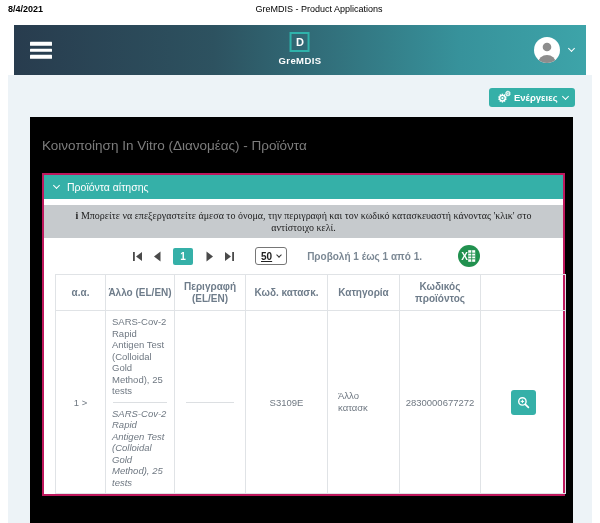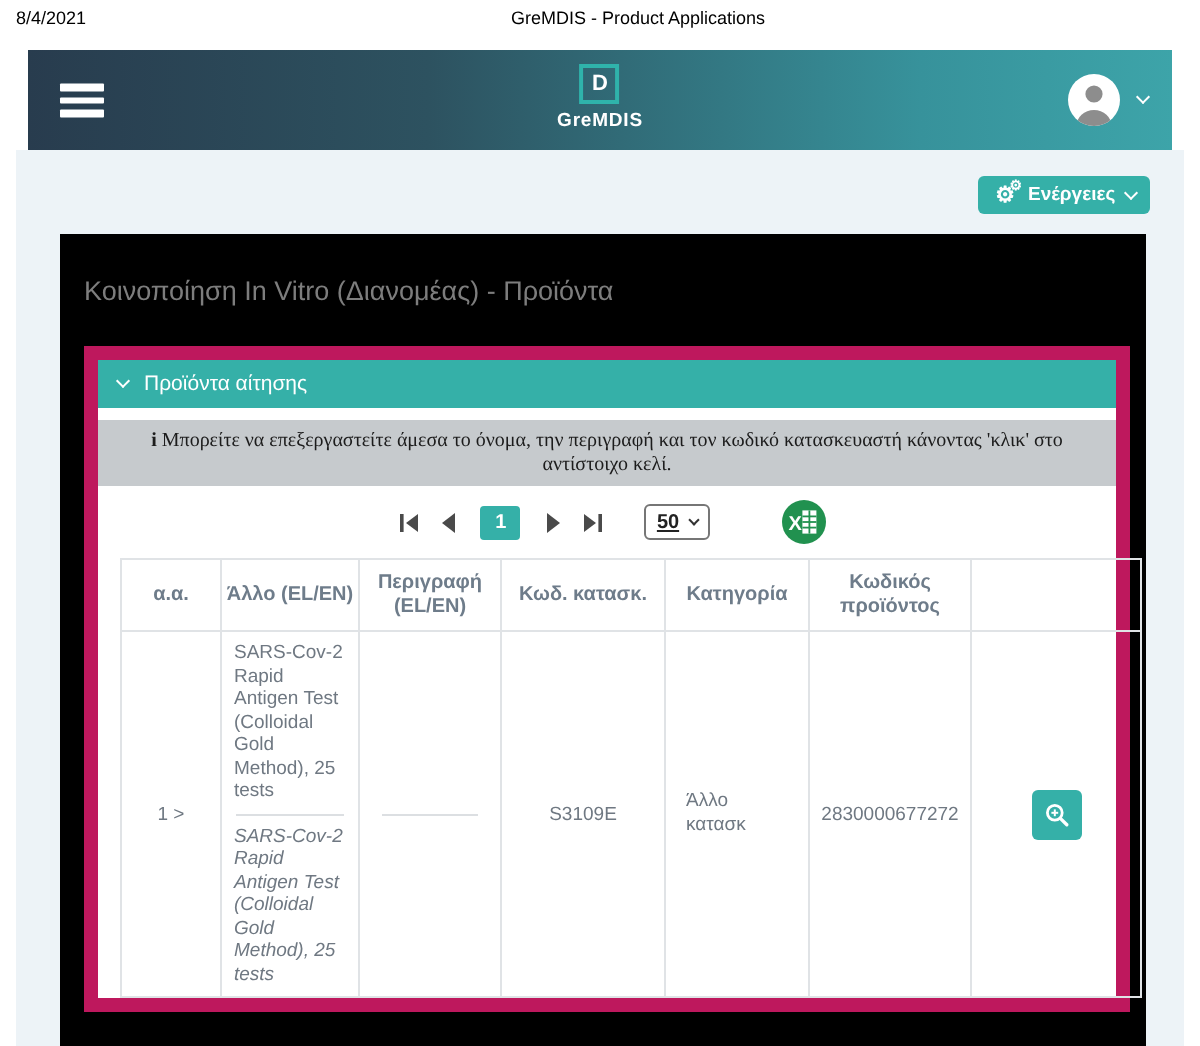--- a/index.html
+++ b/index.html
@@ -1,21 +1,21 @@
 <!DOCTYPE html>
 <html><head>
 <meta charset="utf-8">
 <style>
   * { margin:0; padding:0; box-sizing:border-box; }
   html,body { width:600px; height:523px; background:#fff; overflow:hidden; }
   body { font-family:"Liberation Sans", sans-serif; position:relative; }
   .page { position:relative; width:600px; height:523px; background:#fff; }
 
   
-  .print-date { position:absolute; left:8px; top:4px; font-size:9px; color:#000; }
+  .print-date { position:absolute; left:8px; top:4px; font-size:9px; color:#000;font-weight:bold; }
   .print-title { position:absolute; left:0; top:4px; width:100%; text-align:center; font-size:9px; color:#000;padding-left:38px; }
 
   
   .app-bg { position:absolute; left:8px; top:75px; width:584px; height:448px; background:#edf3f7; }
 
   
   .navbar { position:absolute; left:14px; top:25px; width:572px; height:50px;
             background:linear-gradient(90deg,#283c4e 0%, #2d5260 35%, #37929b 78%, #3da4a9 100%); }
   .hamburger { position:absolute; left:16px; top:50%; transform:translateY(-50%); cursor:pointer; }
   .hamburger .bar { width:22px; height:3.5px; background:#fff; margin:3px 0; border-radius:0.5px; }
@@ -32,21 +32,21 @@
                  font-size:9.5px; display:flex; align-items:center; gap:5px; padding:0 7px; cursor:pointer;
                  font-family:"Liberation Sans", sans-serif; }
   .cogs { position:relative; width:13px; height:12px; font-size:11px; line-height:12px; color:#fff; }
   .cogs .cog2 { position:absolute; right:-2px; top:-4px; font-size:7px; }
 
   
   .card { position:absolute; left:30px; top:117px; width:543px; height:456px; background:#000000; }
   .page-title { margin:21px 0 0 12px; font-size:13.5px; color:#7d7d7d; height:17px; }
 
   
-  .panel { margin:18px 8px 0 12px; width:523px; border:7px solid #be185d; background:#fff; }
+  .panel { margin:18px 8px 0 12px; width:523px; border:2px solid #be185d; background:#fff; }
   .panel-header { height:24px; background:#35b0a8; display:flex; align-items:center; padding-left:10px; gap:8px; cursor:pointer; }
   .panel-header .chev { border-color:#fff; }
   .panel-title { color:#fff; font-size:10.5px; }
 
   .info-bar { margin-top:6px; background:#c6cacd; text-align:center; padding:5px 18px;
               font-family:"Liberation Serif", serif; font-size:10px; line-height:11.5px; color:#1c1c1c; }
   .info-bar b { font-weight:bold; }
 
   .pagi { height:36px; display:flex; align-items:center; justify-content:center; }
   .pg-ic { width:12px; height:12px; display:flex; align-items:center; justify-content:center; cursor:pointer; margin:0 4px; }
@@ -152,20 +152,21 @@
         <span class="pg-ic">
           <svg width="11" height="11" viewBox="0 0 11 11">
             <polygon points="1,1 7,5.5 1,10" fill="#4a4a4a"></polygon>
             <rect x="8.2" y="1" width="1.8" height="9" fill="#4a4a4a"></rect>
           </svg>
         </span>
         <span class="size-select">
           <span>50</span>
           <span class="chev"></span>
         </span>
+        <span class="pagi-summary">Προβολή 1 έως 1 από 1.</span>
         <button class="excel-btn">
           <svg width="22" height="22" viewBox="0 0 22 22">
             <circle cx="11" cy="11" r="11" fill="#21914f"></circle>
             <rect x="10.2" y="5.2" width="7" height="11.6" fill="#fff"></rect>
             <line x1="10.2" y1="8.2" x2="17.2" y2="8.2" stroke="#21914f" stroke-width="0.9"></line>
             <line x1="10.2" y1="11" x2="17.2" y2="11" stroke="#21914f" stroke-width="0.9"></line>
             <line x1="10.2" y1="13.8" x2="17.2" y2="13.8" stroke="#21914f" stroke-width="0.9"></line>
             <line x1="13.7" y1="5.2" x2="13.7" y2="16.8" stroke="#21914f" stroke-width="0.9"></line>
             <text x="3.2" y="14.8" font-size="10" font-weight="bold" fill="#fff" font-family="Liberation Sans, sans-serif">X</text>
           </svg>

